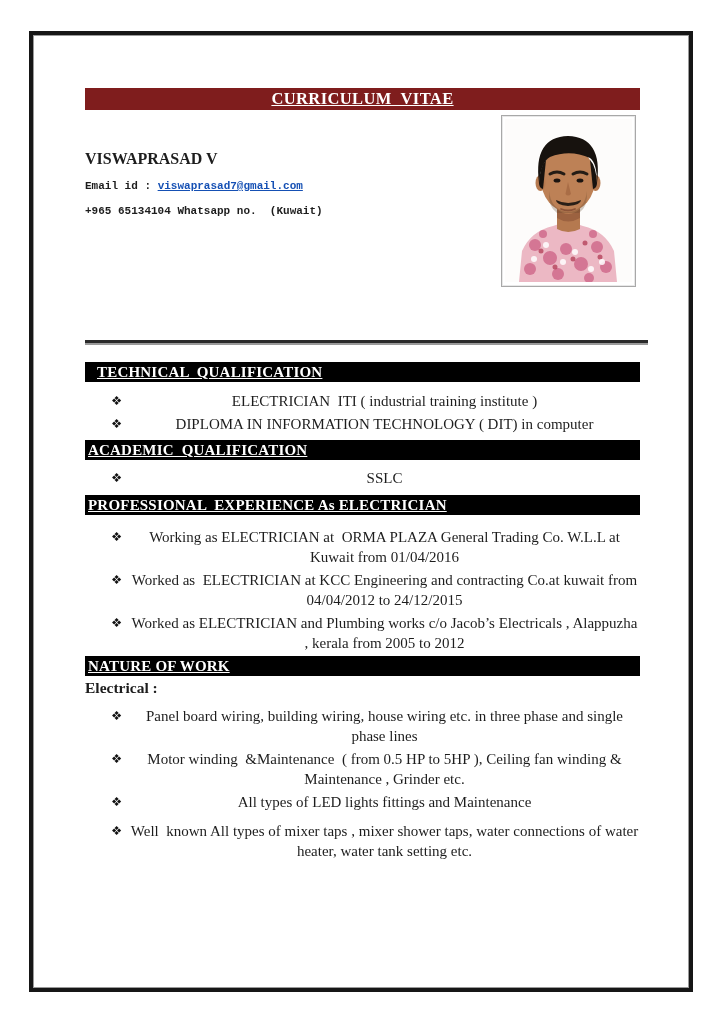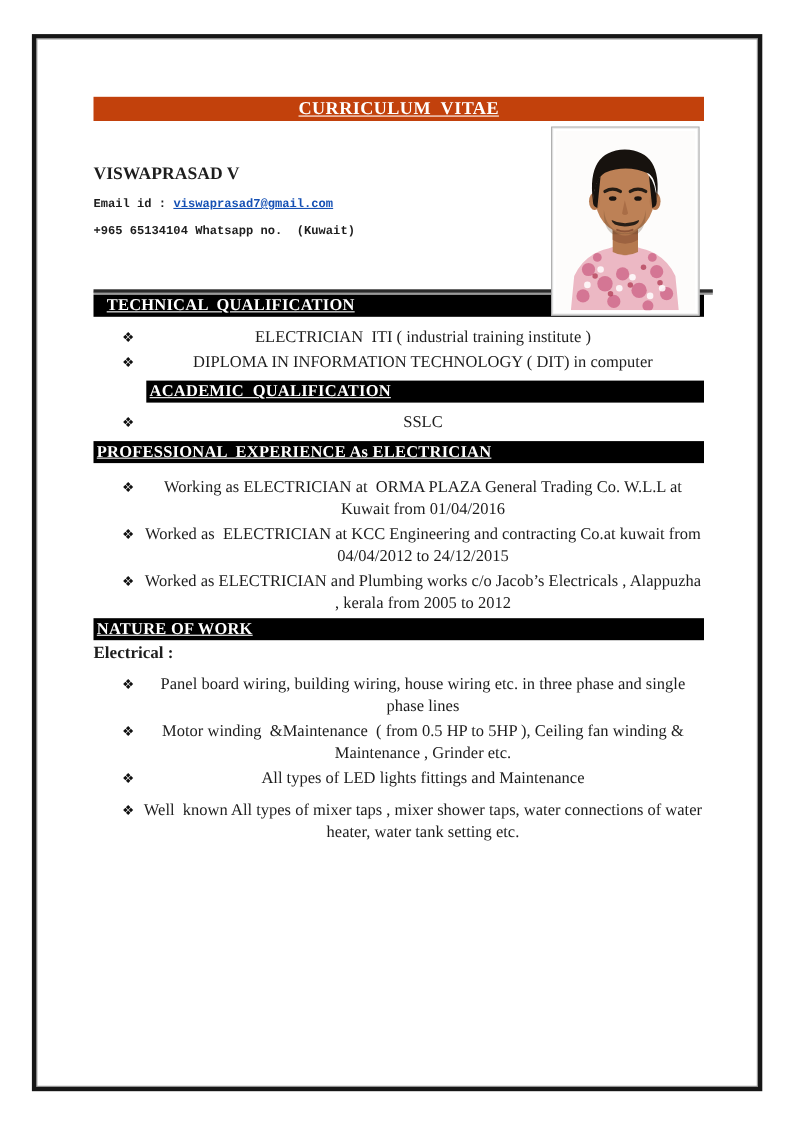--- a/index.html
+++ b/index.html
@@ -10,26 +10,26 @@
   }
   
   .page-frame {
     position:absolute; left:29px; top:31px; width:656px; height:953px;
     border:4px solid #161616; background:#ffffff;
     box-shadow: inset 0 0 0 1px #9a9a9a;
   }
   .content { position:absolute; left:85px; top:88px; width:555px; }
 
   .titlebar {
-    background:#c2410c; color:#ffffff; height:22px; line-height:22px;
+    background:#7f1d1d; color:#ffffff; height:22px; line-height:22px;
     text-align:center; font-weight:bold; font-size:16.5px; letter-spacing:.4px;
   }
   .titlebar .t { text-decoration:underline; white-space:pre-wrap; }
 
-  .header-area { position:relative; height:153px; }
+  .header-area { position:relative; height:230px; }
   .id-lines { padding-top:40px; }
   .name { font-weight:bold; font-size:16px; white-space:pre-wrap; }
   .hline { margin-top:12px; font-weight:bold; font-size:11px; white-space:pre-wrap;font-family:Liberation Mono, monospace; }
   .hline.last { margin-top:13px; }
   .email-link { color:#1550b4; text-decoration:underline; font-weight:bold; cursor:pointer; }
 
   .photo-box {
     position:absolute; top:5px; right:4px; width:133px; height:170px;
     background:#ffffff; border:1px solid #a8a8a8;
     box-shadow: 0 0 0 1px #e8e8e8 inset;
@@ -38,22 +38,22 @@
 
   .rule { width:563px; height:3px; background:#2a2a2a; box-shadow:0 2px 0 #9a9a9a; margin-top:0; }
 
   .post { text-align:center; font-weight:bold; font-size:16px; margin-top:12px; white-space:pre-wrap; }
 
   .bar {
     background:#000000; color:#ffffff; height:20px; line-height:20px;
     font-weight:bold; font-size:15px; padding-left:3px; letter-spacing:.2px;
   }
   .bar .t { text-decoration:underline; white-space:pre-wrap; }
-  .bar-tech { margin-top:2px;padding-left:12px; }
-  .bar-acad { margin-top:6px;margin-left:48px; }
+  .bar-tech { margin-top:19px;padding-left:12px; }
+  .bar-acad { margin-top:6px; }
   .bar-prof { margin-top:7px; }
   .bar-now  { margin-top:2px; }
 
   ul.blist { list-style:none; margin:10px 0 0 0; padding:0 0 0 26px; }
   ul.blist li { display:flex; font-size:15px; line-height:20px; margin-bottom:3px; }
   ul.blist .blt { flex:0 0 18px; font-size:12.5px; line-height:20px; color:#111; }
   ul.blist .btxt { flex:1; white-space:pre-wrap;text-align:center; }
   ul.m12 { margin-top:12px; }
   ul.m8  { margin-top:8px; }
   ul.m9  { margin-top:9px; }

